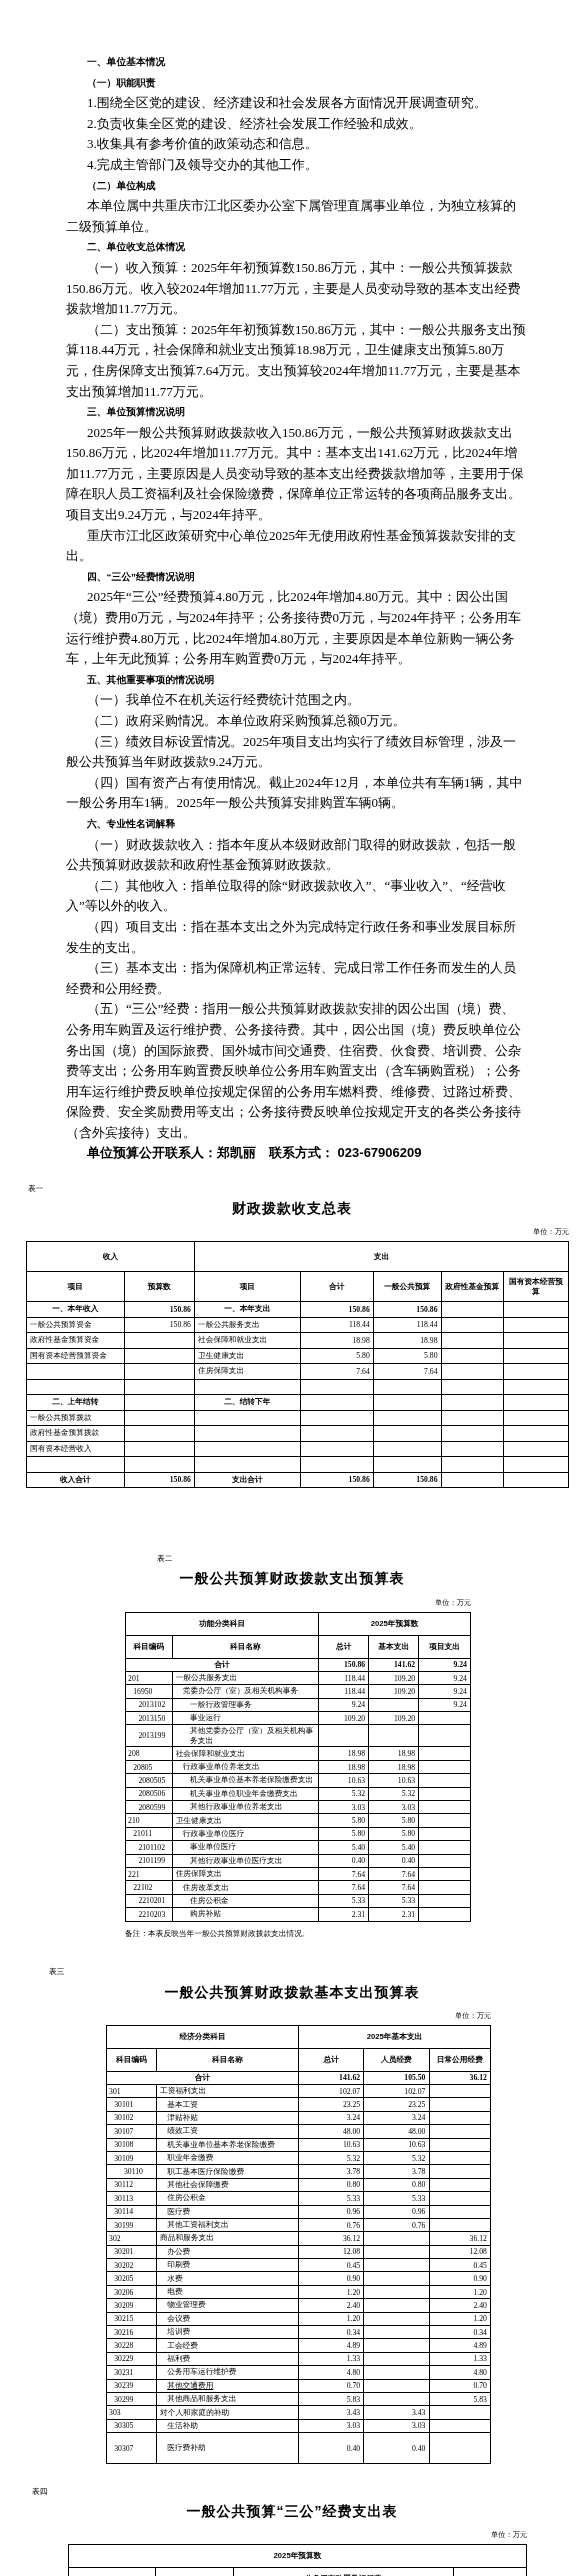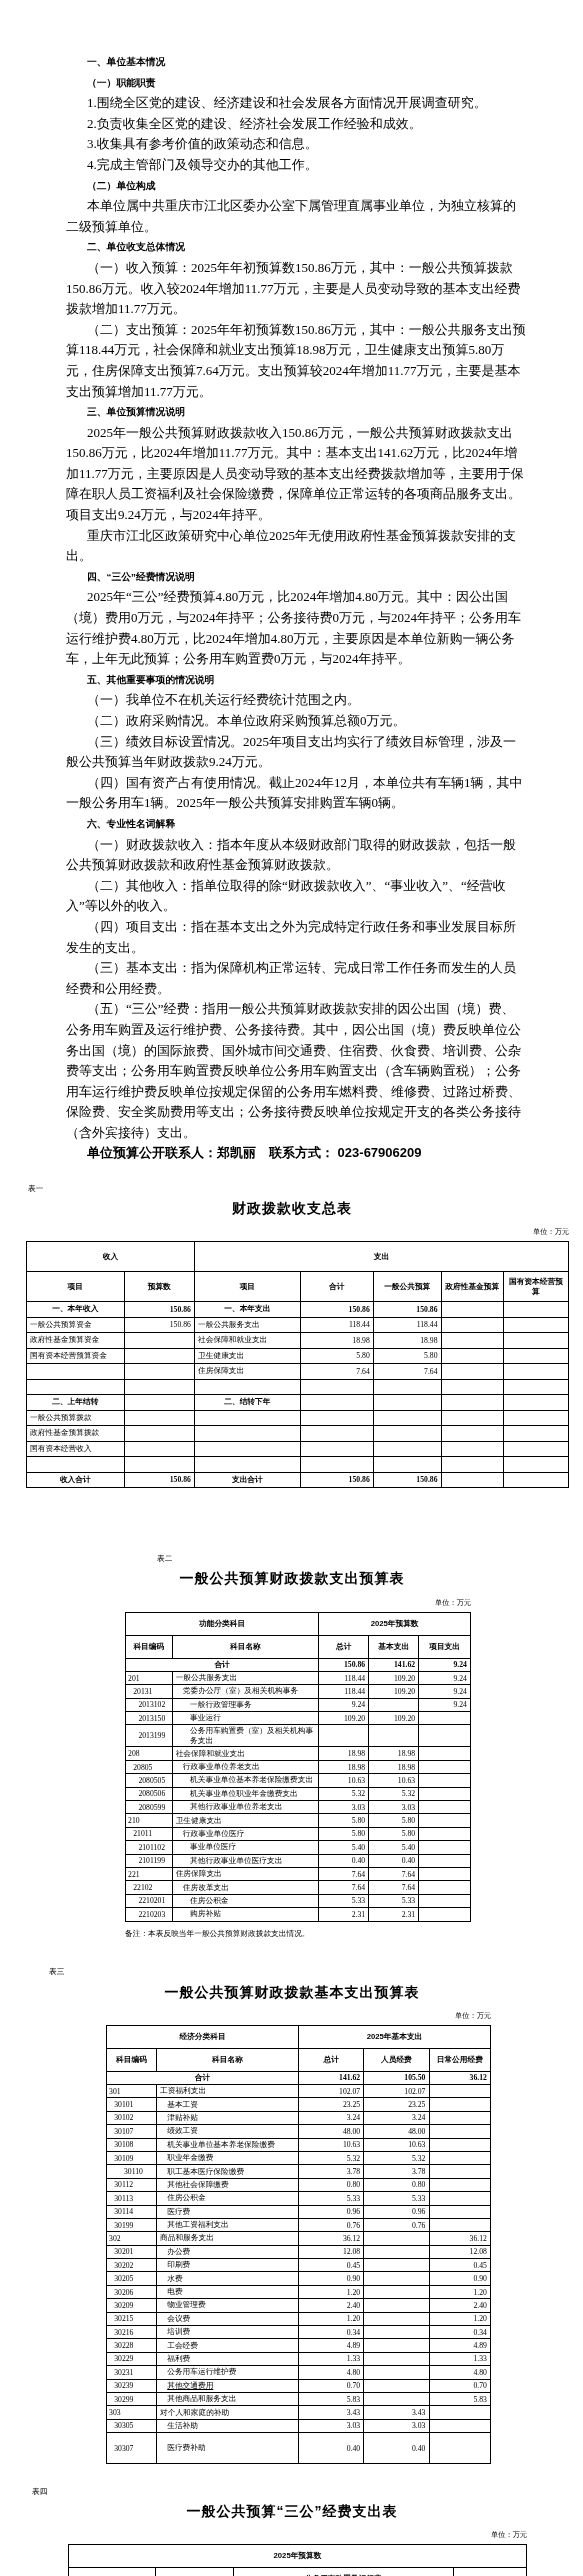--- a/index.html
+++ b/index.html
@@ -240,21 +240,21 @@
               <td class="num">9.24</td>
             </tr>
             <tr style="height: 13.4px;">
               <td style="padding-left: 2.1px;">201</td>
               <td style="padding-left: 3.1px;">一般公共服务支出</td>
               <td class="num">118.44</td>
               <td class="num">109.20</td>
               <td class="num">9.24</td>
             </tr>
             <tr style="height: 13.4px;">
-              <td style="padding-left: 7.2px;">20131</td>
+              <td style="padding-left: 7.2px;">16950</td>
               <td style="padding-left: 10.3px;">党委办公厅（室）及相关机构事务</td>
               <td class="num">118.44</td>
               <td class="num">109.20</td>
               <td class="num">9.24</td>
             </tr>
             <tr style="height: 13.4px;">
               <td style="padding-left: 12.4px;">2013102</td>
               <td style="padding-left: 17.5px;">一般行政管理事务</td>
               <td class="num">9.24</td>
               <td class="num"></td>
@@ -262,21 +262,21 @@
             </tr>
             <tr style="height: 13.4px;">
               <td style="padding-left: 12.4px;">2013150</td>
               <td style="padding-left: 17.5px;">事业运行</td>
               <td class="num">109.20</td>
               <td class="num">109.20</td>
               <td class="num"></td>
             </tr>
             <tr style="height: 13.4px;">
               <td style="padding-left: 12.4px;">2013199</td>
-              <td style="padding-left: 17.5px;">公务用车购置费（室）及相关机构事务支出</td>
+              <td style="padding-left: 17.5px;">其他党委办公厅（室）及相关机构事务支出</td>
               <td class="num"></td>
               <td class="num"></td>
               <td class="num"></td>
             </tr>
             <tr style="height: 13.4px;">
               <td style="padding-left: 2.1px;">208</td>
               <td style="padding-left: 3.1px;">社会保障和就业支出</td>
               <td class="num">18.98</td>
               <td class="num">18.98</td>
               <td class="num"></td>

